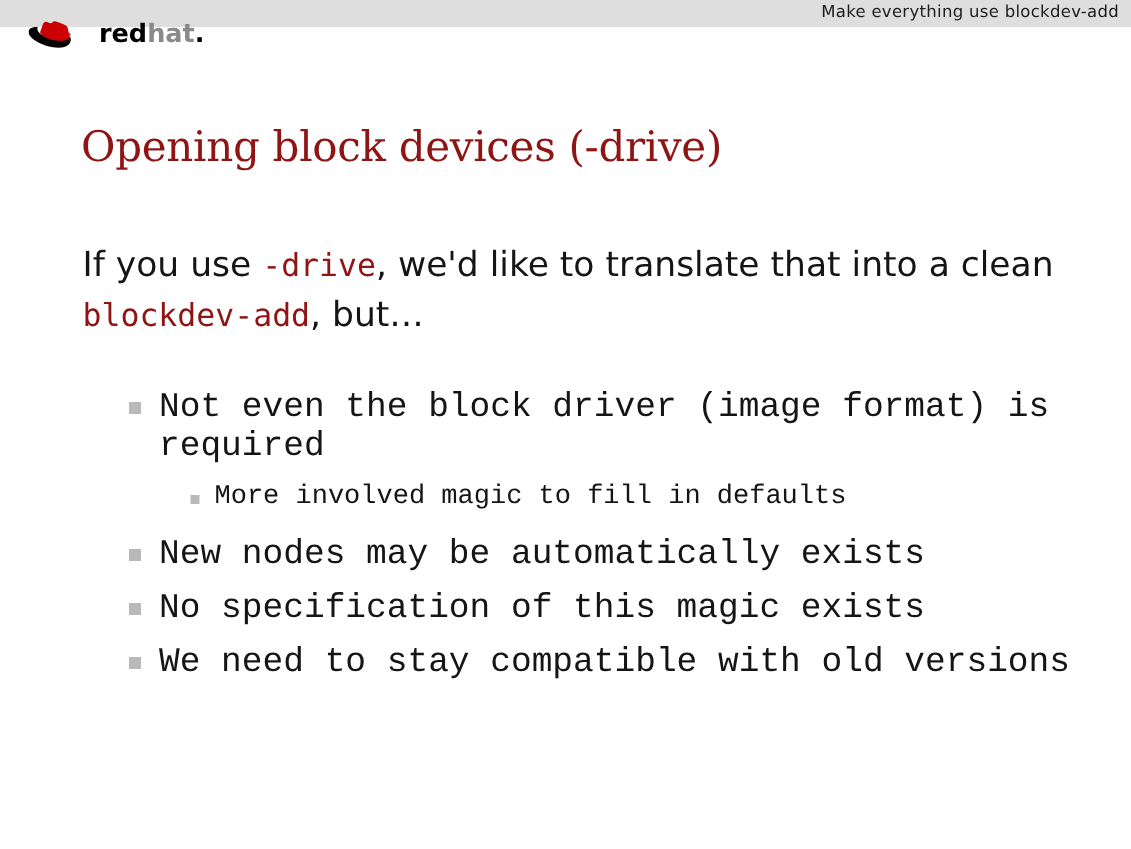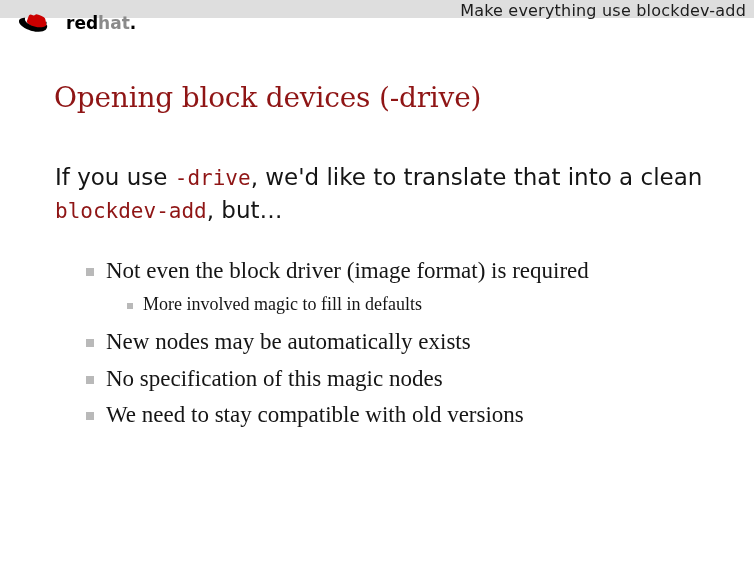--- a/index.html
+++ b/index.html
@@ -22,21 +22,21 @@
     top: 0;
     width: 754px;
     height: 18px;
     background: #dedede;
   }
   #header-note {
     position: absolute;
     right: 8px;
     top: 1px;
     font-family: "DejaVu Sans", sans-serif;
-    font-size: 16px;
+    font-size: 11px;
     color: #1c1c1c;
     letter-spacing: 0.2px;
     white-space: nowrap;
   }
 
   
   #logo {
     position: absolute;
     left: 19px;
     top: 9px;
@@ -119,21 +119,21 @@
     margin-right: 12px;
   }
   .lvl2 .marker {
     width: 6px;
     height: 6px;
     margin-top: 9px;
     margin-right: 10px;
   }
 
   .bullet-text {
-    font-family: Liberation Serif, serif;
+    font-family: Liberation Mono, monospace;
     color: #151515;
   }
   .lvl1 .bullet-text {
     font-size: 23px;
     line-height: 1.15;
   }
   .lvl2 .bullet-text {
     font-size: 18px;
     line-height: 1.15;
   }
@@ -166,19 +166,19 @@
     <div class="bullet-row lvl2">
       <span class="marker"></span>
       <span class="bullet-text">More involved magic to fill in defaults</span>
     </div>
     <div class="bullet-row lvl1">
       <span class="marker"></span>
       <span class="bullet-text">New nodes may be automatically exists</span>
     </div>
     <div class="bullet-row lvl1">
       <span class="marker"></span>
-      <span class="bullet-text">No specification of this magic nodes</span>
+      <span class="bullet-text">No specification of this magic exists</span>
     </div>
     <div class="bullet-row lvl1">
       <span class="marker"></span>
       <span class="bullet-text">We need to stay compatible with old versions</span>
     </div>
   </div>
 
 </body></html>

